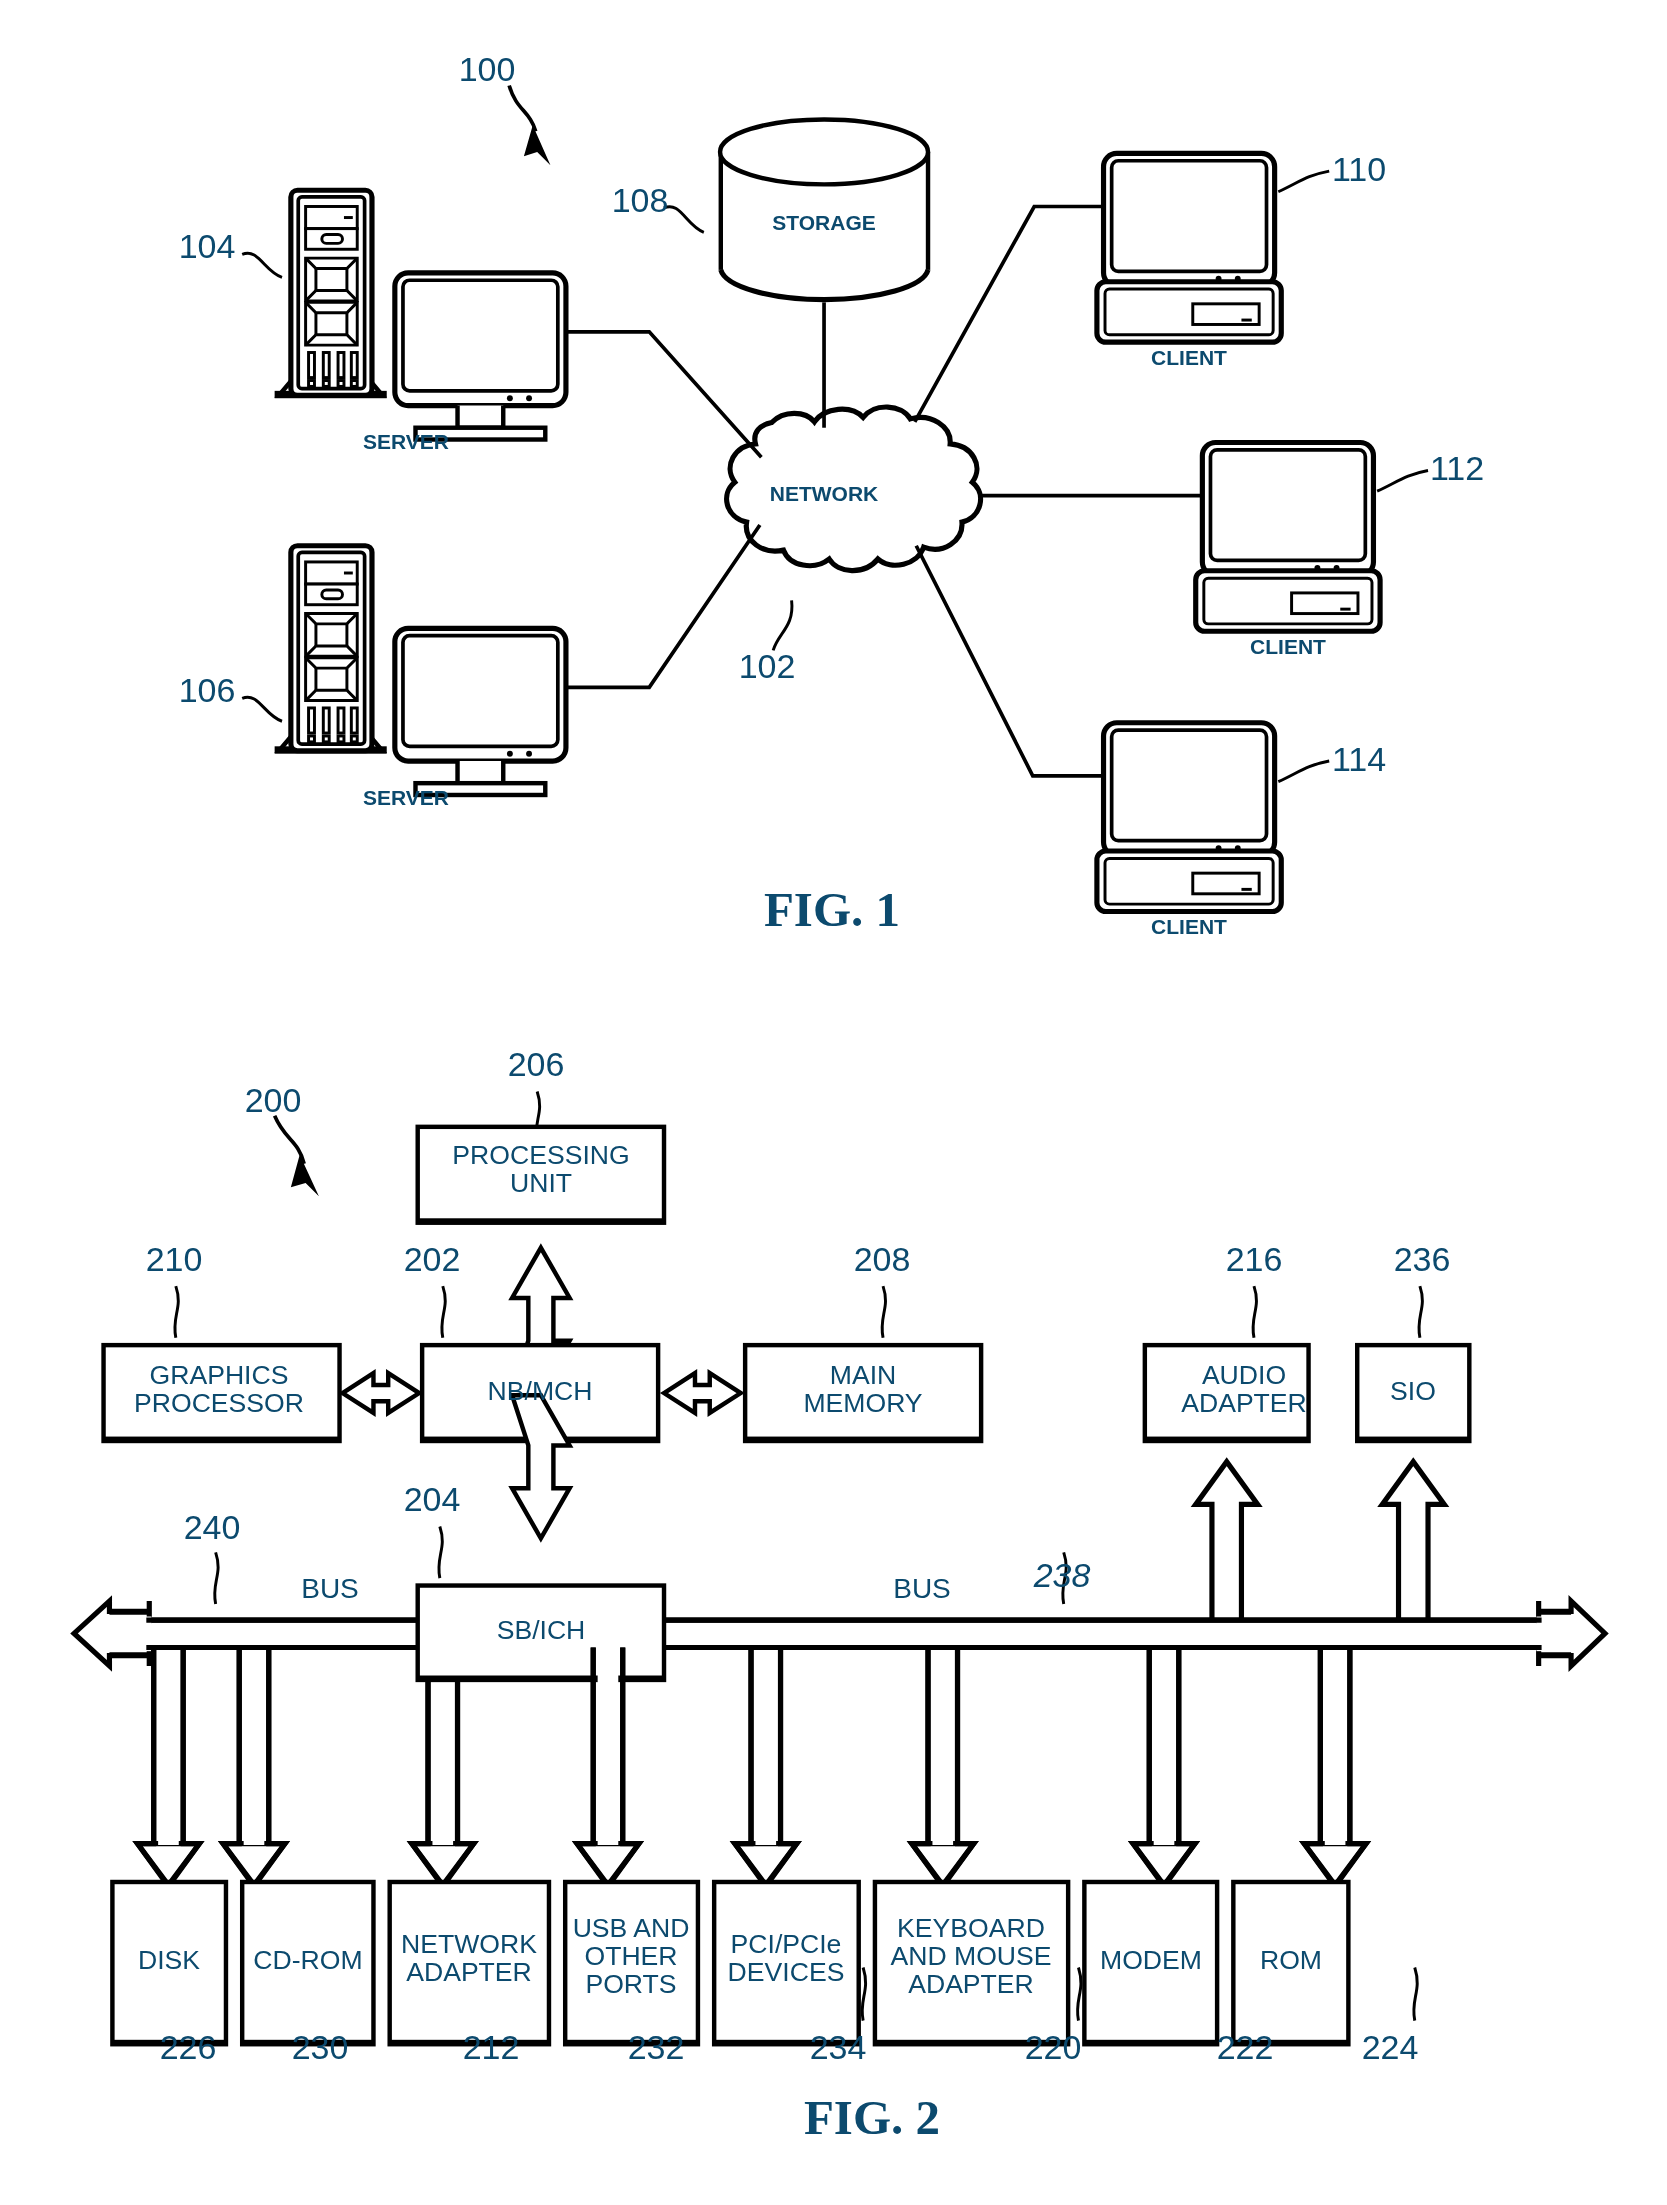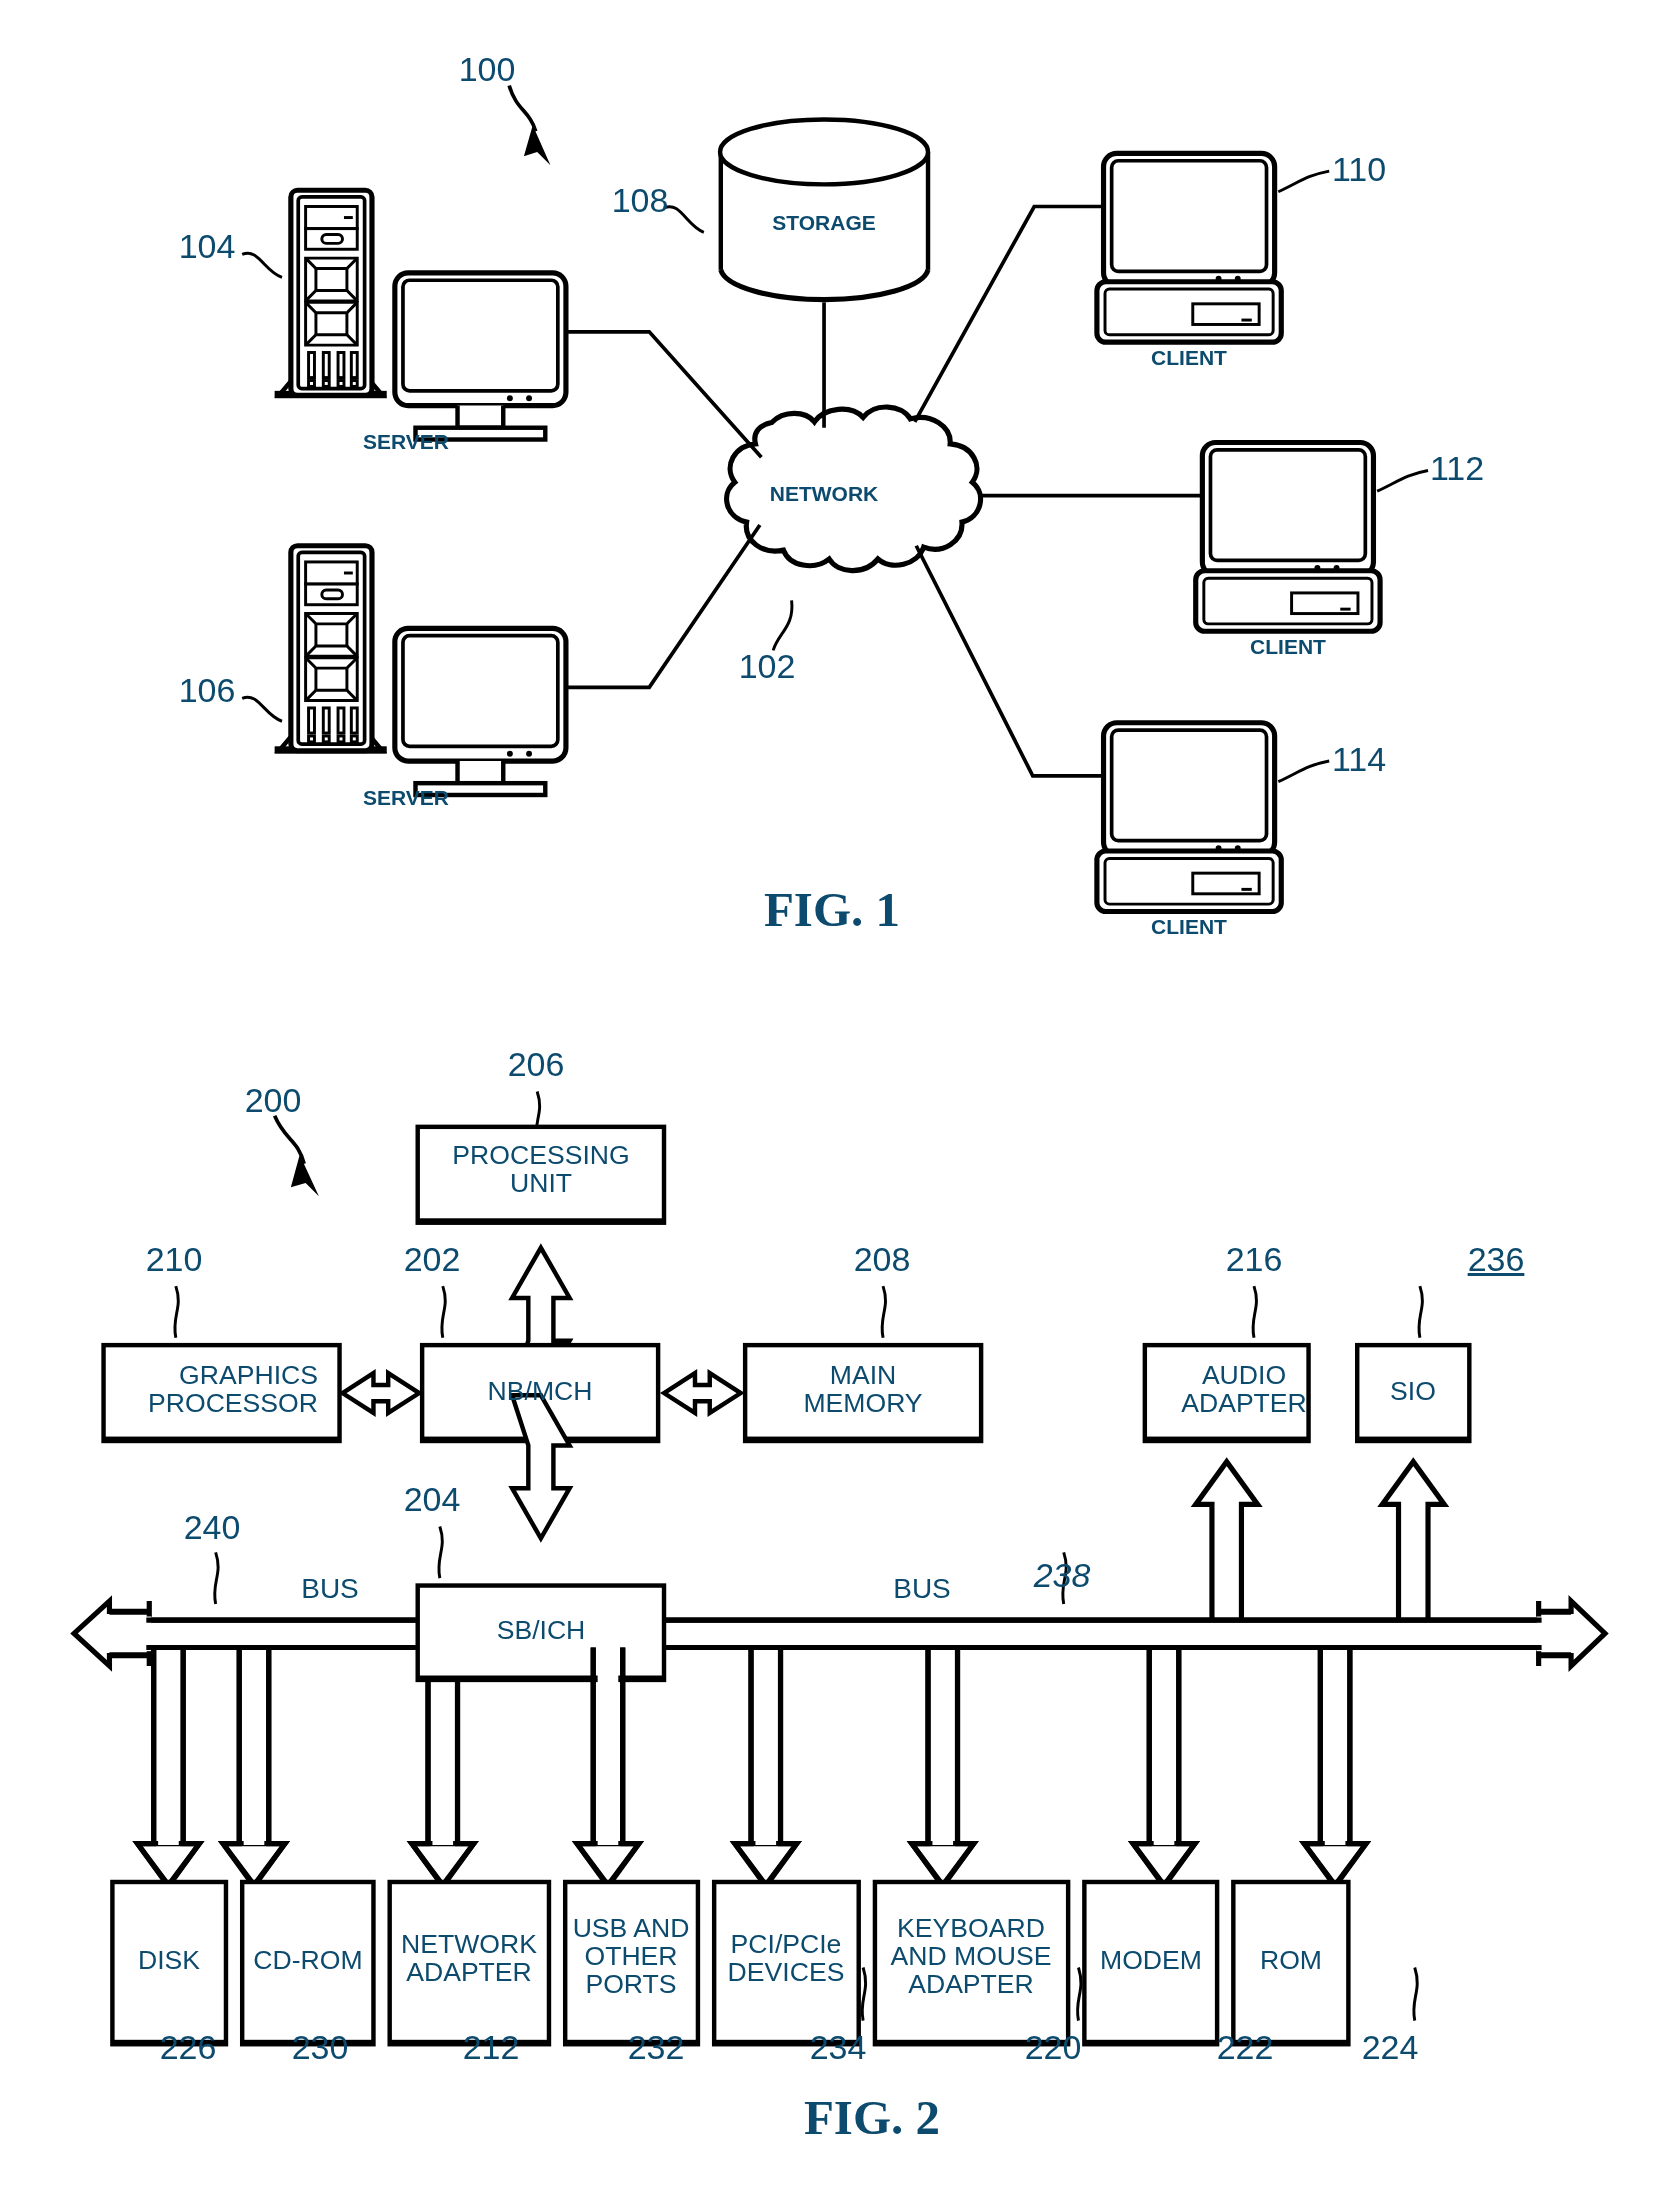--- a/index.html
+++ b/index.html
@@ -378,31 +378,31 @@
 
 <div class="txt figlabel ctr" style="left:832px; top:884px;">FIG. 1</div>
 
 <div class="txt ref ctr" style="left:273px; top:1083px;">200</div>
 
 <div class="txt ref ctr" style="left:536px; top:1047px;">206</div>
 <div class="txt ref ctr" style="left:174px; top:1242px;">210</div>
 <div class="txt ref ctr" style="left:432px; top:1242px;">202</div>
 <div class="txt ref ctr" style="left:882px; top:1242px;">208</div>
 <div class="txt ref ctr" style="left:1254px; top:1242px;">216</div>
-<div class="txt ref ctr" style="left:1496px; top:1242px;text-decoration:underline;">236</div>
+<div class="txt ref ctr" style="left:1422px; top:1242px;">236</div>
 <div class="txt ref ctr" style="left:432px; top:1482px;">204</div>
 <div class="txt ref ctr" style="left:212px; top:1510px;">240</div>
 <div class="txt ref ctr" style="left:1062px; top:1558px;font-style:italic;">238</div>
 
 <div class="txt buslabel ctr" style="left:330px; top:1574px;">BUS</div>
 <div class="txt buslabel ctr" style="left:922px; top:1574px;">BUS</div>
 
 <div class="txt boxlabel ctr" style="left:541px; top:1142px;">PROCESSING
 UNIT</div>
-<div class="txt boxlabel ctr" style="left:233px; top:1362px;text-align:right;">GRAPHICS
+<div class="txt boxlabel ctr" style="left:219px; top:1362px;">GRAPHICS
 PROCESSOR</div>
 <div class="txt boxlabel ctr" style="left:540px; top:1378px;">NB/MCH</div>
 <div class="txt boxlabel ctr" style="left:863px; top:1362px;">MAIN
 MEMORY</div>
 <div class="txt boxlabel ctr" style="left:1216px; top:1362px;margin-left:28px;">AUDIO
 ADAPTER</div>
 <div class="txt boxlabel ctr" style="left:1413px; top:1378px;">SIO</div>
 <div class="txt boxlabel ctr" style="left:541px; top:1617px;">SB/ICH</div>
 
 <div class="txt boxlabel ctr" style="left:169px; top:1947px;">DISK</div>

